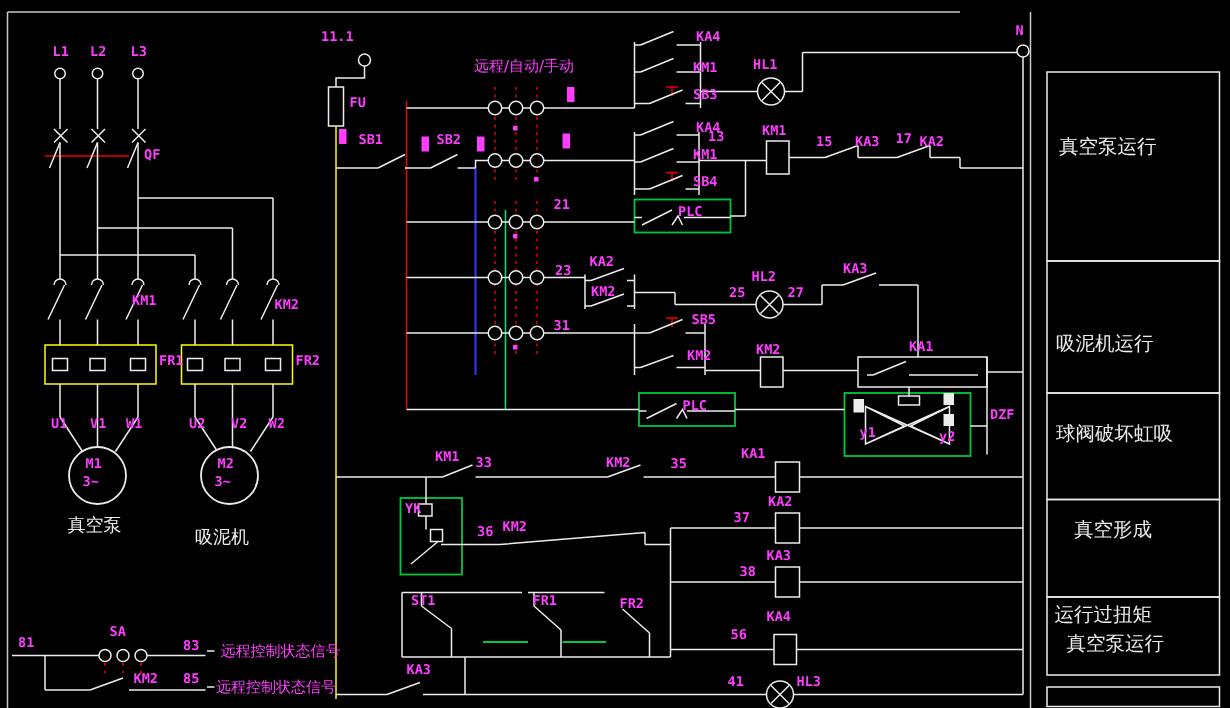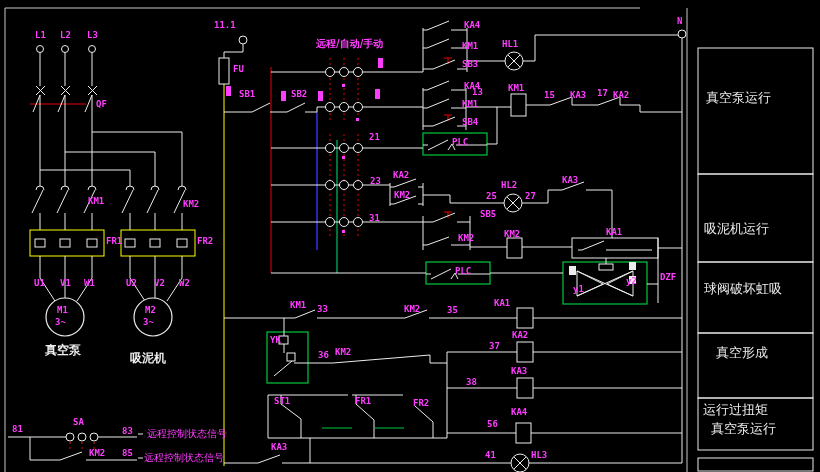--- a/index.html
+++ b/index.html
@@ -2,21 +2,21 @@
 <html><head>
 <meta charset="utf-8">
 <style>
   html,body{margin:0;padding:0;background:#000;}
   #canvas{position:relative;width:820px;height:472px;background:#000;overflow:hidden;
           font-family:"DejaVu Sans Mono","Liberation Mono",monospace;}
   svg{position:absolute;left:0;top:0;}
   .lb{position:absolute;color:#ff3dff;font:bold 9px "DejaVu Sans Mono","Liberation Mono",monospace;
       white-space:nowrap;z-index:3;}
   .wt{color:#ececec;}
-  .cn{font-family:"DejaVu Sans","Liberation Sans",sans-serif;font-weight:bold;}
+  .cn{font-family:"DejaVu Sans","Liberation Sans",sans-serif;font-weight:normal;}
   .s10{font-size:10px;}
   .s12{font-size:12px;}
   .pn{position:absolute;color:#ececec;font:13px "DejaVu Sans","Liberation Sans",sans-serif;
       white-space:nowrap;z-index:3;}
   .mgsm{font-size:10px;font-weight:normal;}
 </style>
 </head>
 <body>
 
 <div id="canvas">
@@ -243,45 +243,45 @@
 <div class="lb" style="left:508px;top:83px">KM1</div>
 <div class="lb" style="left:544px;top:90px">15</div>
 <div class="lb" style="left:570px;top:90px">KA3</div>
 <div class="lb" style="left:597px;top:88px">17</div>
 <div class="lb" style="left:613px;top:90px">KA2</div>
 <div class="lb" style="left:369px;top:132px">21</div>
 <div class="lb" style="left:452px;top:137px">PLC</div>
 <div class="lb" style="left:370px;top:176px">23</div>
 <div class="lb" style="left:393px;top:170px">KA2</div>
 <div class="lb" style="left:394px;top:190px">KM2</div>
-<div class="lb" style="left:480px;top:209px">SB5</div>
+<div class="lb" style="left:461px;top:209px">SB5</div>
 <div class="lb" style="left:458px;top:233px">KM2</div>
 <div class="lb" style="left:486px;top:191px">25</div>
 <div class="lb" style="left:501px;top:180px">HL2</div>
 <div class="lb" style="left:525px;top:191px">27</div>
 <div class="lb" style="left:562px;top:175px">KA3</div>
 <div class="lb" style="left:504px;top:229px">KM2</div>
 <div class="lb" style="left:369px;top:213px">31</div>
 <div class="lb" style="left:455px;top:266px">PLC</div>
 <div class="lb" style="left:606px;top:227px">KA1</div>
 <div class="lb" style="left:660px;top:272px">DZF</div>
 <div class="lb" style="left:573px;top:284px">y1</div>
-<div class="lb" style="left:626px;top:276px">y2</div>
+<div class="lb" style="left:626px;top:287px">y2</div>
 
 <div class="lb" style="left:290px;top:300px">KM1</div>
 <div class="lb" style="left:317px;top:304px">33</div>
 <div class="lb" style="left:404px;top:304px">KM2</div>
 <div class="lb" style="left:447px;top:305px">35</div>
 <div class="lb" style="left:494px;top:298px">KA1</div>
 <div class="lb" style="left:270px;top:335px">YK</div>
 <div class="lb" style="left:318px;top:350px">36</div>
 <div class="lb" style="left:335px;top:347px">KM2</div>
 <div class="lb" style="left:489px;top:341px">37</div>
 <div class="lb" style="left:512px;top:330px">KA2</div>
-<div class="lb" style="left:466px;top:377px">38</div>
+<div class="lb" style="left:493px;top:377px">38</div>
 <div class="lb" style="left:511px;top:366px">KA3</div>
 <div class="lb" style="left:274px;top:396px">ST1</div>
 <div class="lb" style="left:355px;top:396px">FR1</div>
 <div class="lb" style="left:413px;top:398px">FR2</div>
 <div class="lb" style="left:487px;top:419px">56</div>
 <div class="lb" style="left:511px;top:407px">KA4</div>
 <div class="lb" style="left:271px;top:442px">KA3</div>
 <div class="lb" style="left:485px;top:450px">41</div>
 <div class="lb" style="left:531px;top:450px">HL3</div>
 

